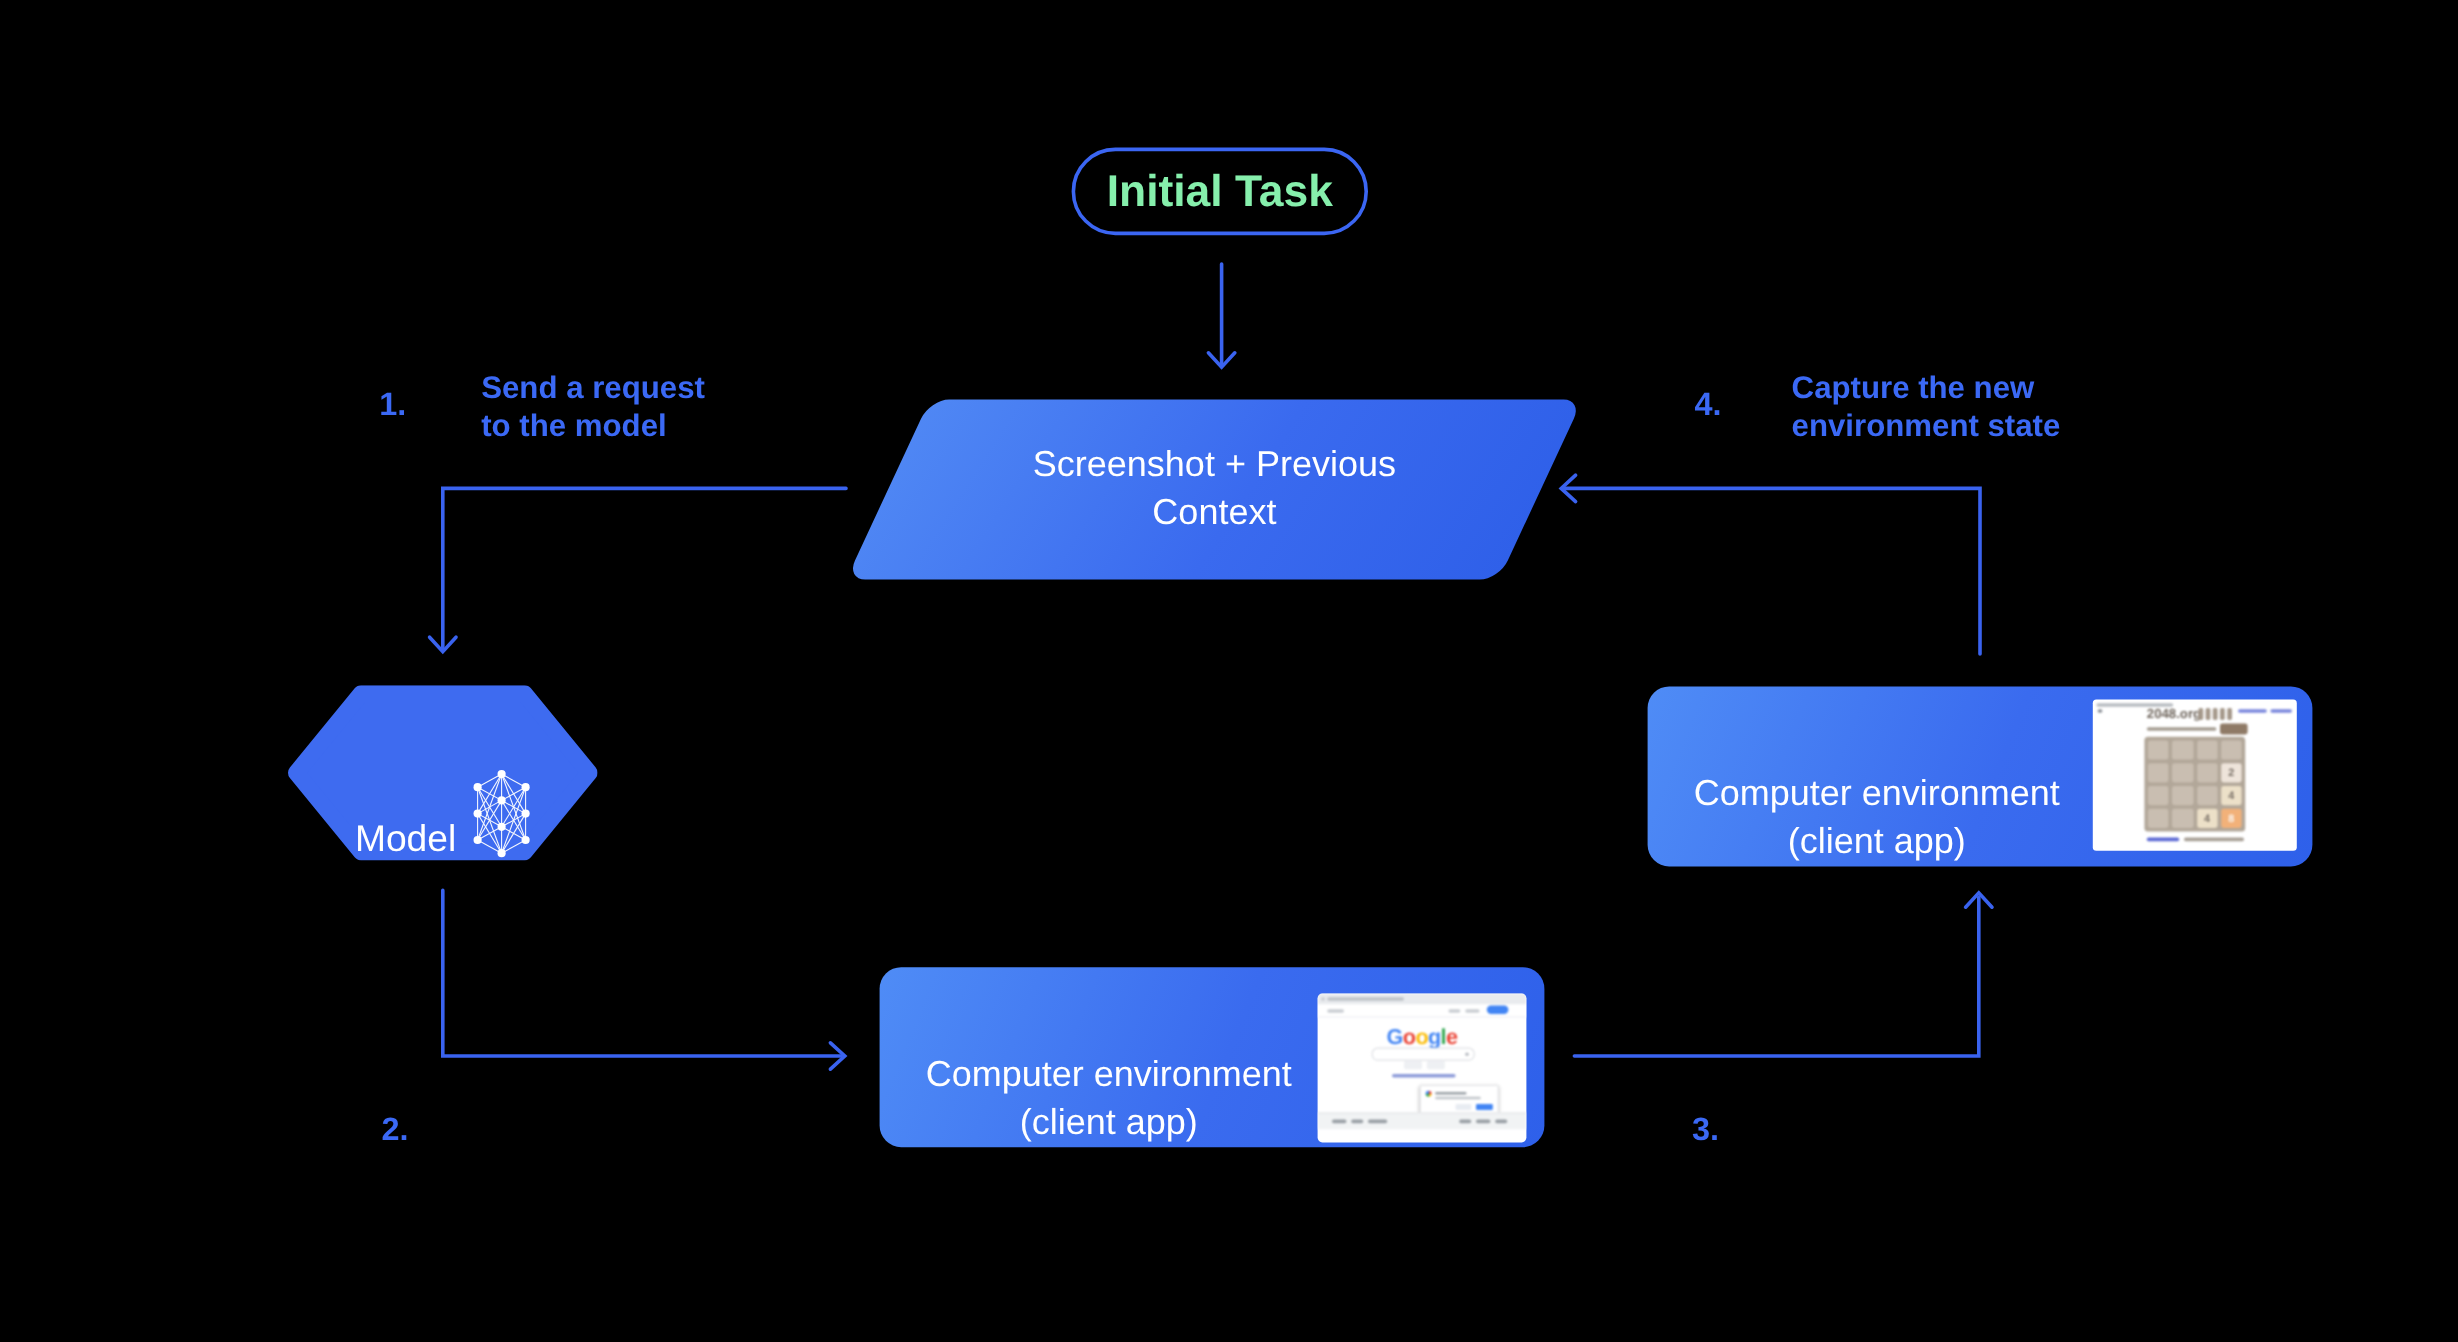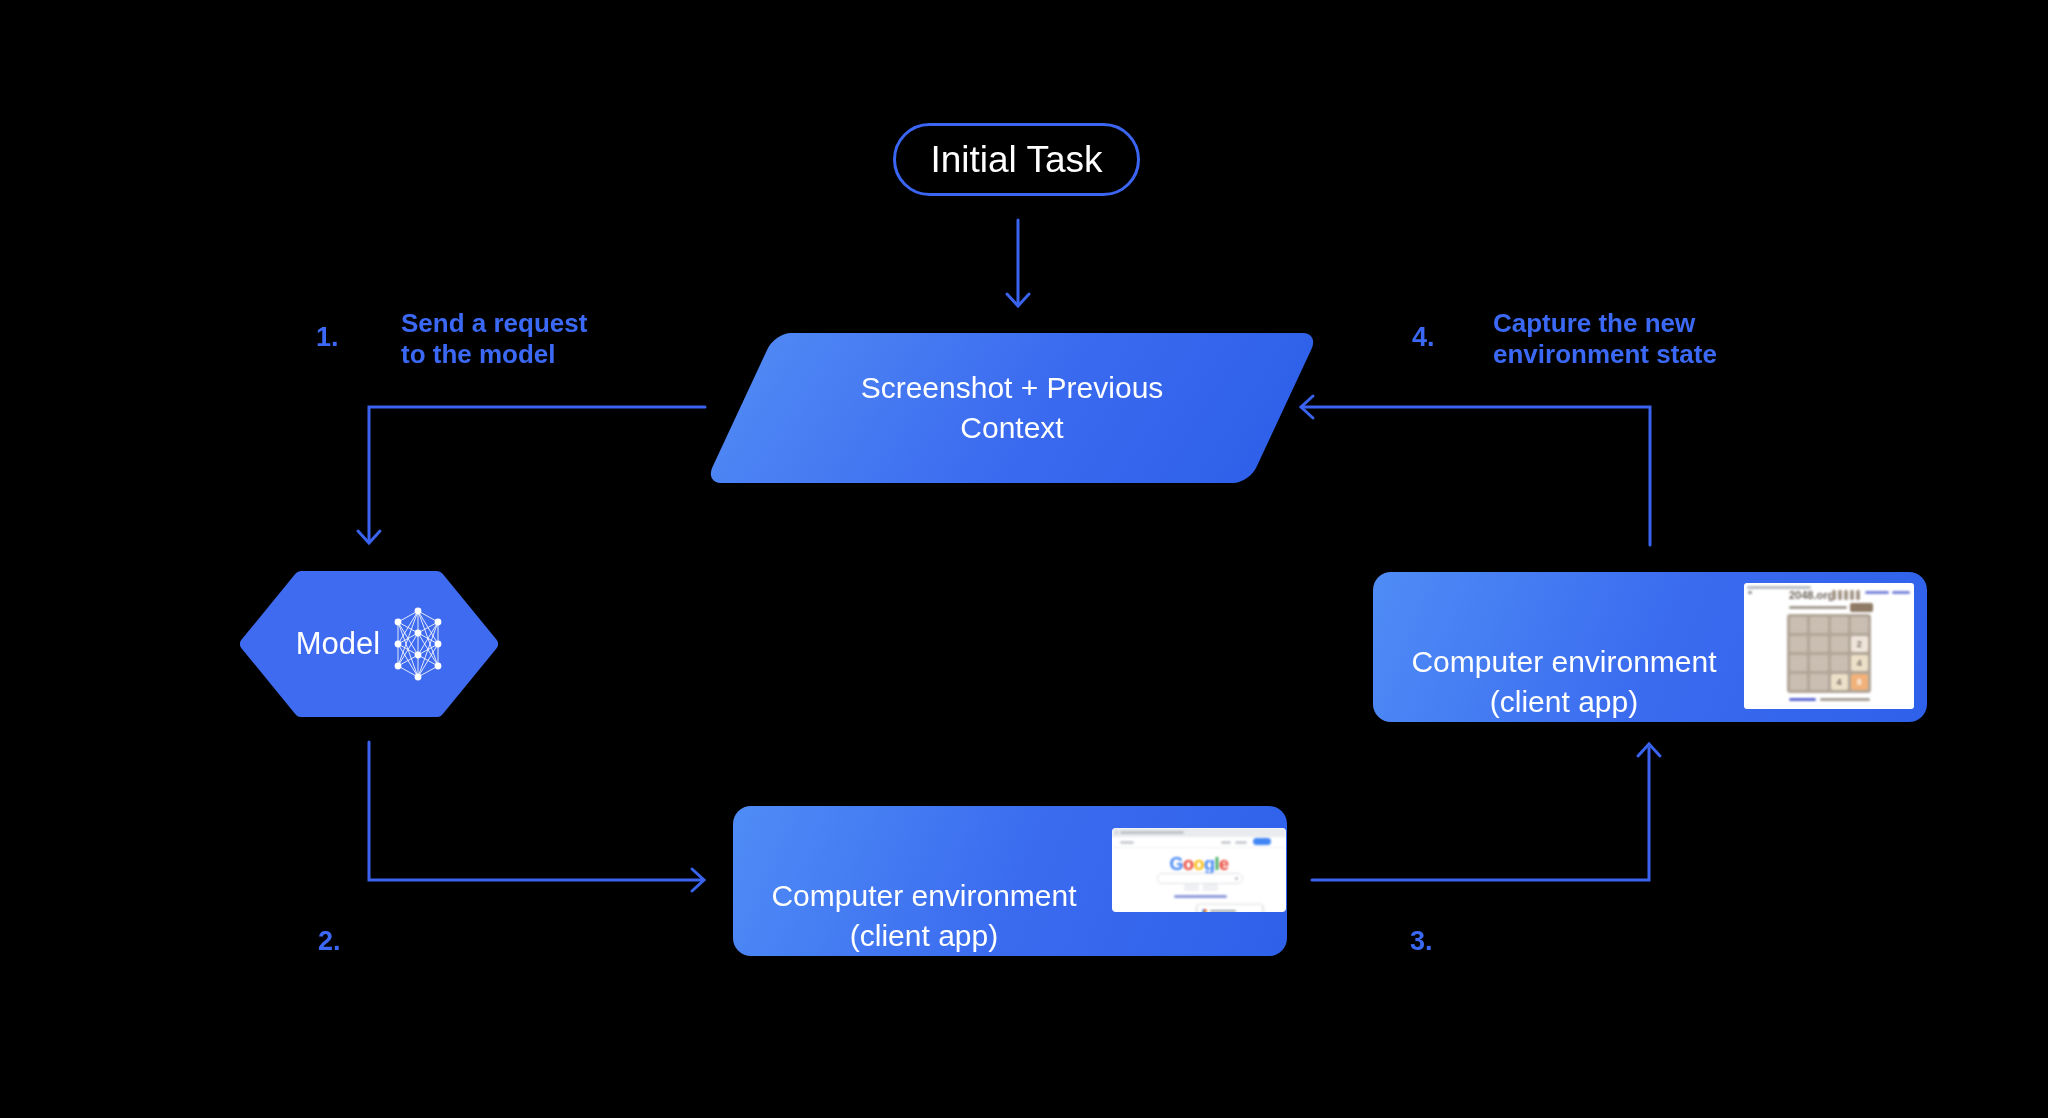--- a/index.html
+++ b/index.html
@@ -4,45 +4,45 @@
 <style>
   html,body{margin:0;padding:0;background:#000;}
   .canvas{position:relative;width:2048px;height:1118px;background:#000;overflow:hidden;
           font-family:"Liberation Sans","DejaVu Sans",sans-serif;}
   .connectors{position:absolute;left:0;top:0;width:2048px;height:1118px;}
   .connectors polyline{fill:none;stroke:#3A63EF;stroke-width:3;stroke-linecap:round;stroke-linejoin:miter;}
 
   
   .pill{position:absolute;left:893px;top:123px;width:247px;height:73px;border:3px solid #3B66F3;
         border-radius:40px;display:flex;align-items:center;justify-content:center;box-sizing:border-box;}
-  .pill span{color:#ffffff;font-size:37px;font-weight:400;letter-spacing:0;}
+  .pill span{color:#86efac;font-size:37px;font-weight:700;letter-spacing:0;}
 
   
   .para-shape{position:absolute;left:740px;top:333px;width:544px;height:150px;border-radius:16px;
               transform:skewX(-25deg);background:linear-gradient(100deg,#4F87F4 0%,#3A6AEF 55%,#2F60E9 100%);}
   .para-text{position:absolute;left:740px;top:333px;width:544px;height:150px;display:flex;
              align-items:center;justify-content:center;}
   .shape-label{color:#fff;font-size:30px;line-height:40px;font-weight:400;text-align:center;white-space:pre-line;}
 
   
   .hex-svg{position:absolute;left:240px;top:571px;width:258px;height:146px;}
   .hex-overlay{position:absolute;left:240px;top:571px;width:258px;height:146px;display:flex;
-               align-items:center;justify-content:center;gap:14px;}
+               align-items:flex-end;justify-content:center;gap:14px;}
   .hex-overlay .model-label{color:#fff;font-size:31px;font-weight:400;}
 
   
   .env-box{position:absolute;width:554px;height:150px;border-radius:18px;
            background:linear-gradient(112deg,#4F8CF6 0%,#3A6BEF 52%,#2E60EA 100%);}
   .env-bottom{left:733px;top:806px;}
   .env-right{left:1373px;top:572px;}
   .env-text{position:absolute;left:0;top:0;width:382px;height:150px;display:flex;align-items:flex-end;justify-content:center;}
 
   
   .thumb{position:absolute;background:#fff;overflow:hidden;}
-  .google-thumb{right:1px;top:22px;width:174px;height:84px;border-radius:4px;}
+  .google-thumb{right:15px;top:22px;width:174px;height:124px;border-radius:4px;}
   .game-thumb{left:371px;top:11px;width:170px;height:126px;border-radius:3px;}
   .blur{position:absolute;left:0;top:0;right:0;bottom:0;filter:blur(0.8px);}
   .bar{position:absolute;border-radius:1.5px;}
 
   
   .g-chrome{position:absolute;left:0;top:0;width:174px;height:9px;background:#e9ebee;}
   .g-toolbar{position:absolute;left:0;top:9px;width:174px;height:10px;background:#fff;border-bottom:1px solid #f0f1f3;}
   .g-signin{position:absolute;left:141px;top:10px;width:18px;height:7px;border-radius:3.5px;background:#4285f4;}
   .g-logo{position:absolute;left:0;top:26px;width:174px;text-align:center;font-size:18px;font-weight:700;letter-spacing:-0.5px;}
   .g-search{position:absolute;left:45px;top:45px;width:84px;height:9px;border:1px solid #dfe1e5;border-radius:5px;background:#fff;}

